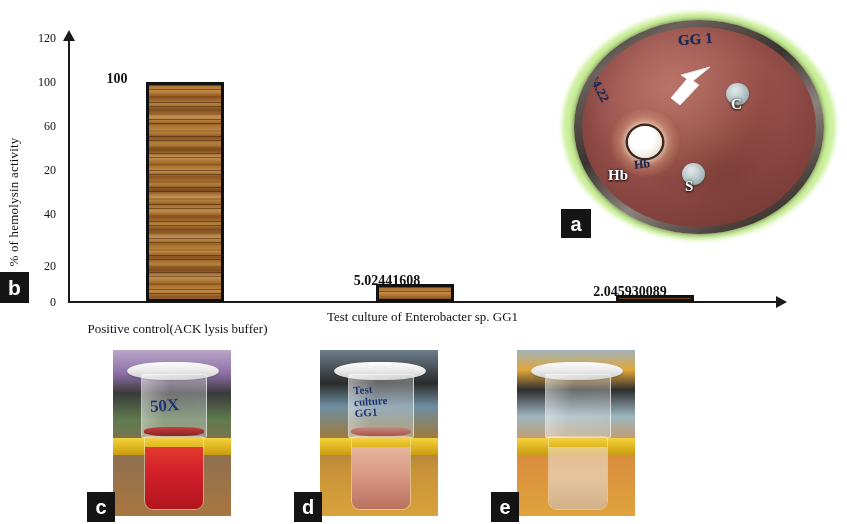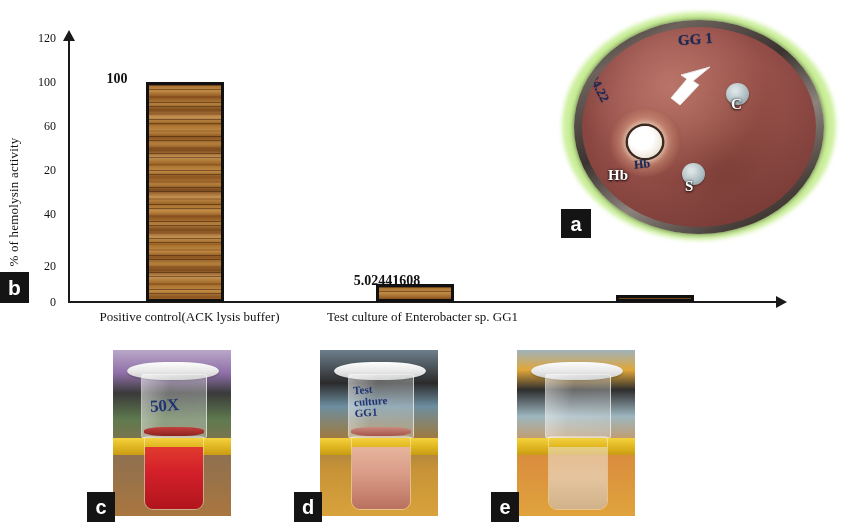--- a/index.html
+++ b/index.html
@@ -186,22 +186,23 @@
     <div class="axis-x-arrow"></div>
 
     <div class="plot">
       <div class="bar" style="left:78px;width:78px;height:220px;"></div>
       <div class="bar" style="left:308px;width:78px;height:18px;"></div>
       <div class="bar" style="left:548px;width:78px;height:7px;"></div>
     </div>
 
     <div class="barval" style="left:68px;top:48px;width:98px;">100</div>
     <div class="barval" style="left:318px;top:250px;width:138px;">5.02441608</div>
-
-    <div class="xlab" style="left:72px;width:235px;">Positive control(ACK lysis buffer)</div>
+    <div class="barval" style="left:556px;top:261px;width:148px;">2.045930089</div>
+
+    <div class="xlab" style="left:60px;width:235px;margin-top:12px;">Positive control(ACK lysis buffer)</div>
     <div class="xlab" style="left:300px;width:245px;">Test culture of Enterobacter sp. GG1</div>
   </div>
 
   <div class="badge" style="left:0;top:272px;width:29px;height:31px;font-size:21px;">b</div>
 
   <div class="plate-wrap">
     <div class="glow"></div>
     <div class="rim"></div>
     <div class="agar">
       <div class="halo"></div>

